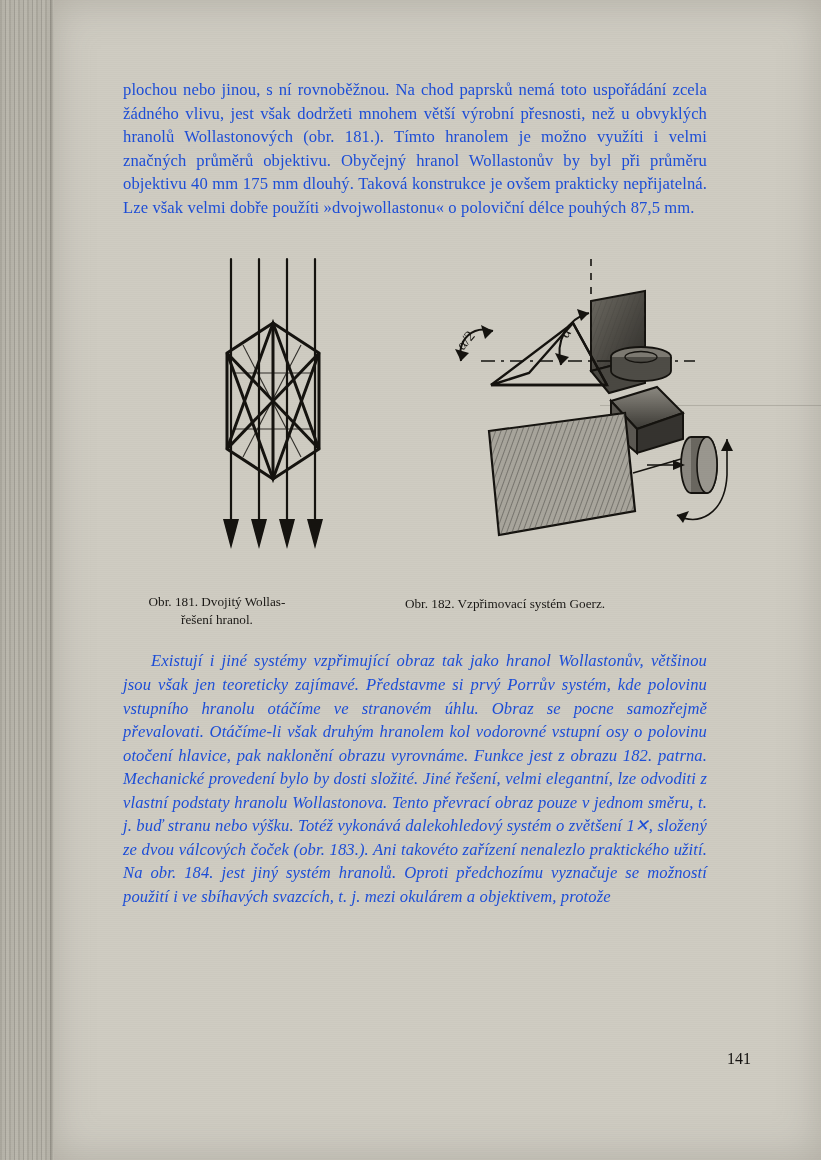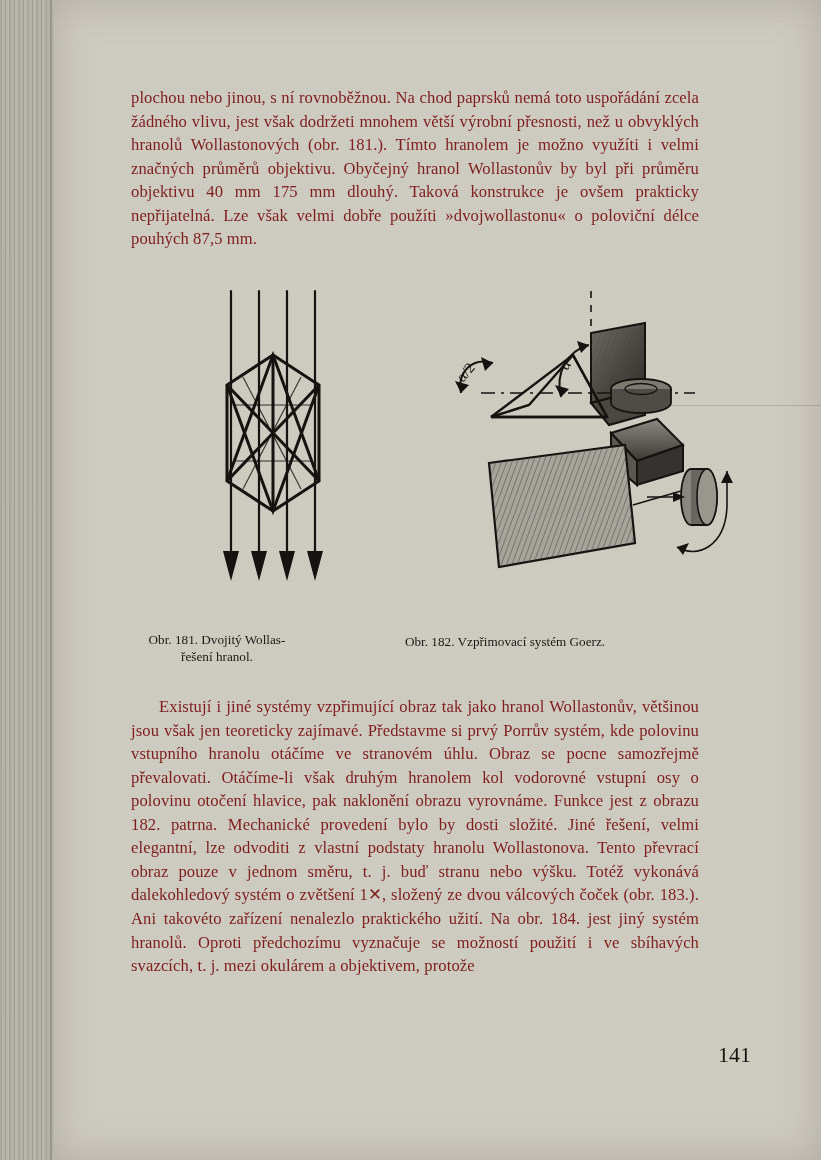--- a/index.html
+++ b/index.html
@@ -58,55 +58,55 @@
     mix-blend-mode: multiply;
     opacity: .6;
   }
   .content {
     position: absolute;
     left: 115px;
     top: 70px;
     width: 600px;
   }
   p.body {
-    margin: 16px;
+    margin: 8px;
     font-size: 16.6px;
     line-height: 1.42;
     text-align: justify;
-    color: #7f1d1d;
+    color: #1d4ed8;
     letter-spacing: .1px;
     font-family: "Liberation Serif", serif;
   }
-  p.body.indent { text-indent: 28px; }
+  p.body.indent { text-indent: 28px; font-style: italic; }
   .para-top { margin-bottom: 0; }
   .figures {
     position: relative;
     margin-top: 34px;
     height: 340px;
   }
   .fig-captions {
     position: relative;
     height: 48px;
-    margin-top: 6px;
+    margin-top: 0;
   }
   .cap {
     position: absolute;
     font-size: 13.2px;
     color: #1a1815;
     line-height: 1.32;
     font-family: "Liberation Serif", serif;
   }
   .cap.left { left: -8px; top: 0; width: 220px; text-align: center; }
   .cap.right { left: 290px; top: 2px; width: 330px; }
   .lower-text { margin-top: 34px; }
   .pageno {
     position: absolute;
     right: 70px;
     bottom: 92px;
-    font-size: 22px;
+    font-size: 16px;
     color: #141210;
     font-family: "Liberation Serif", serif;
   }
   svg { display: block; }
   .faint-line {
     position: absolute;
     left: 600px; top: 405px; width: 221px; height: 1px;
     background: rgba(90,88,80,0.25);
   }
 </style>

